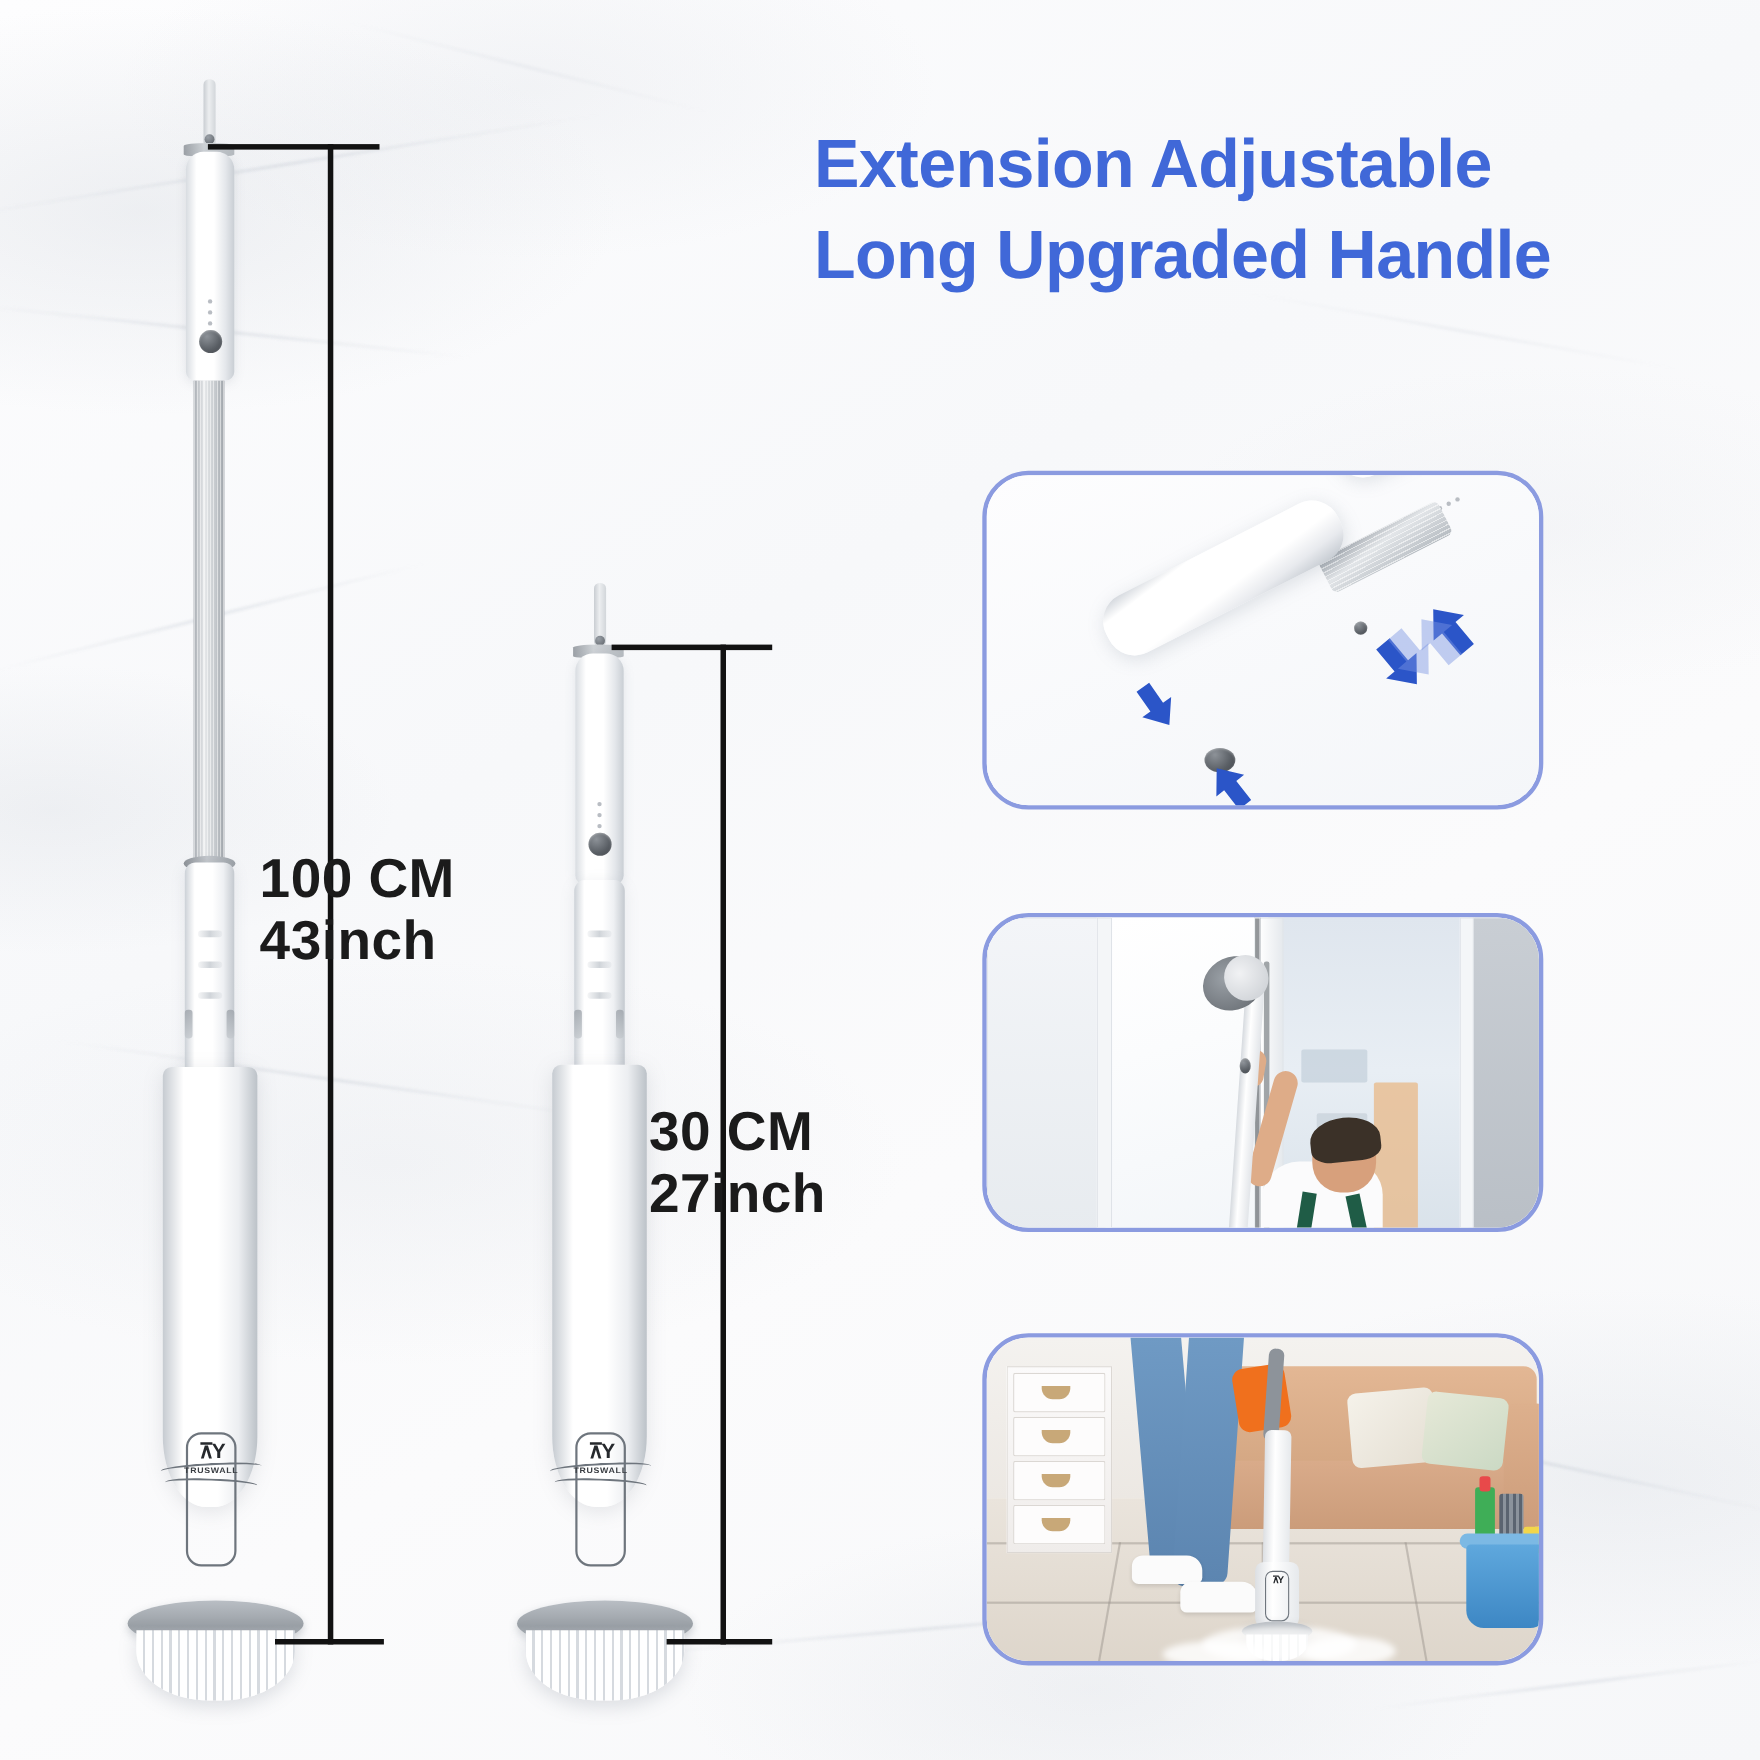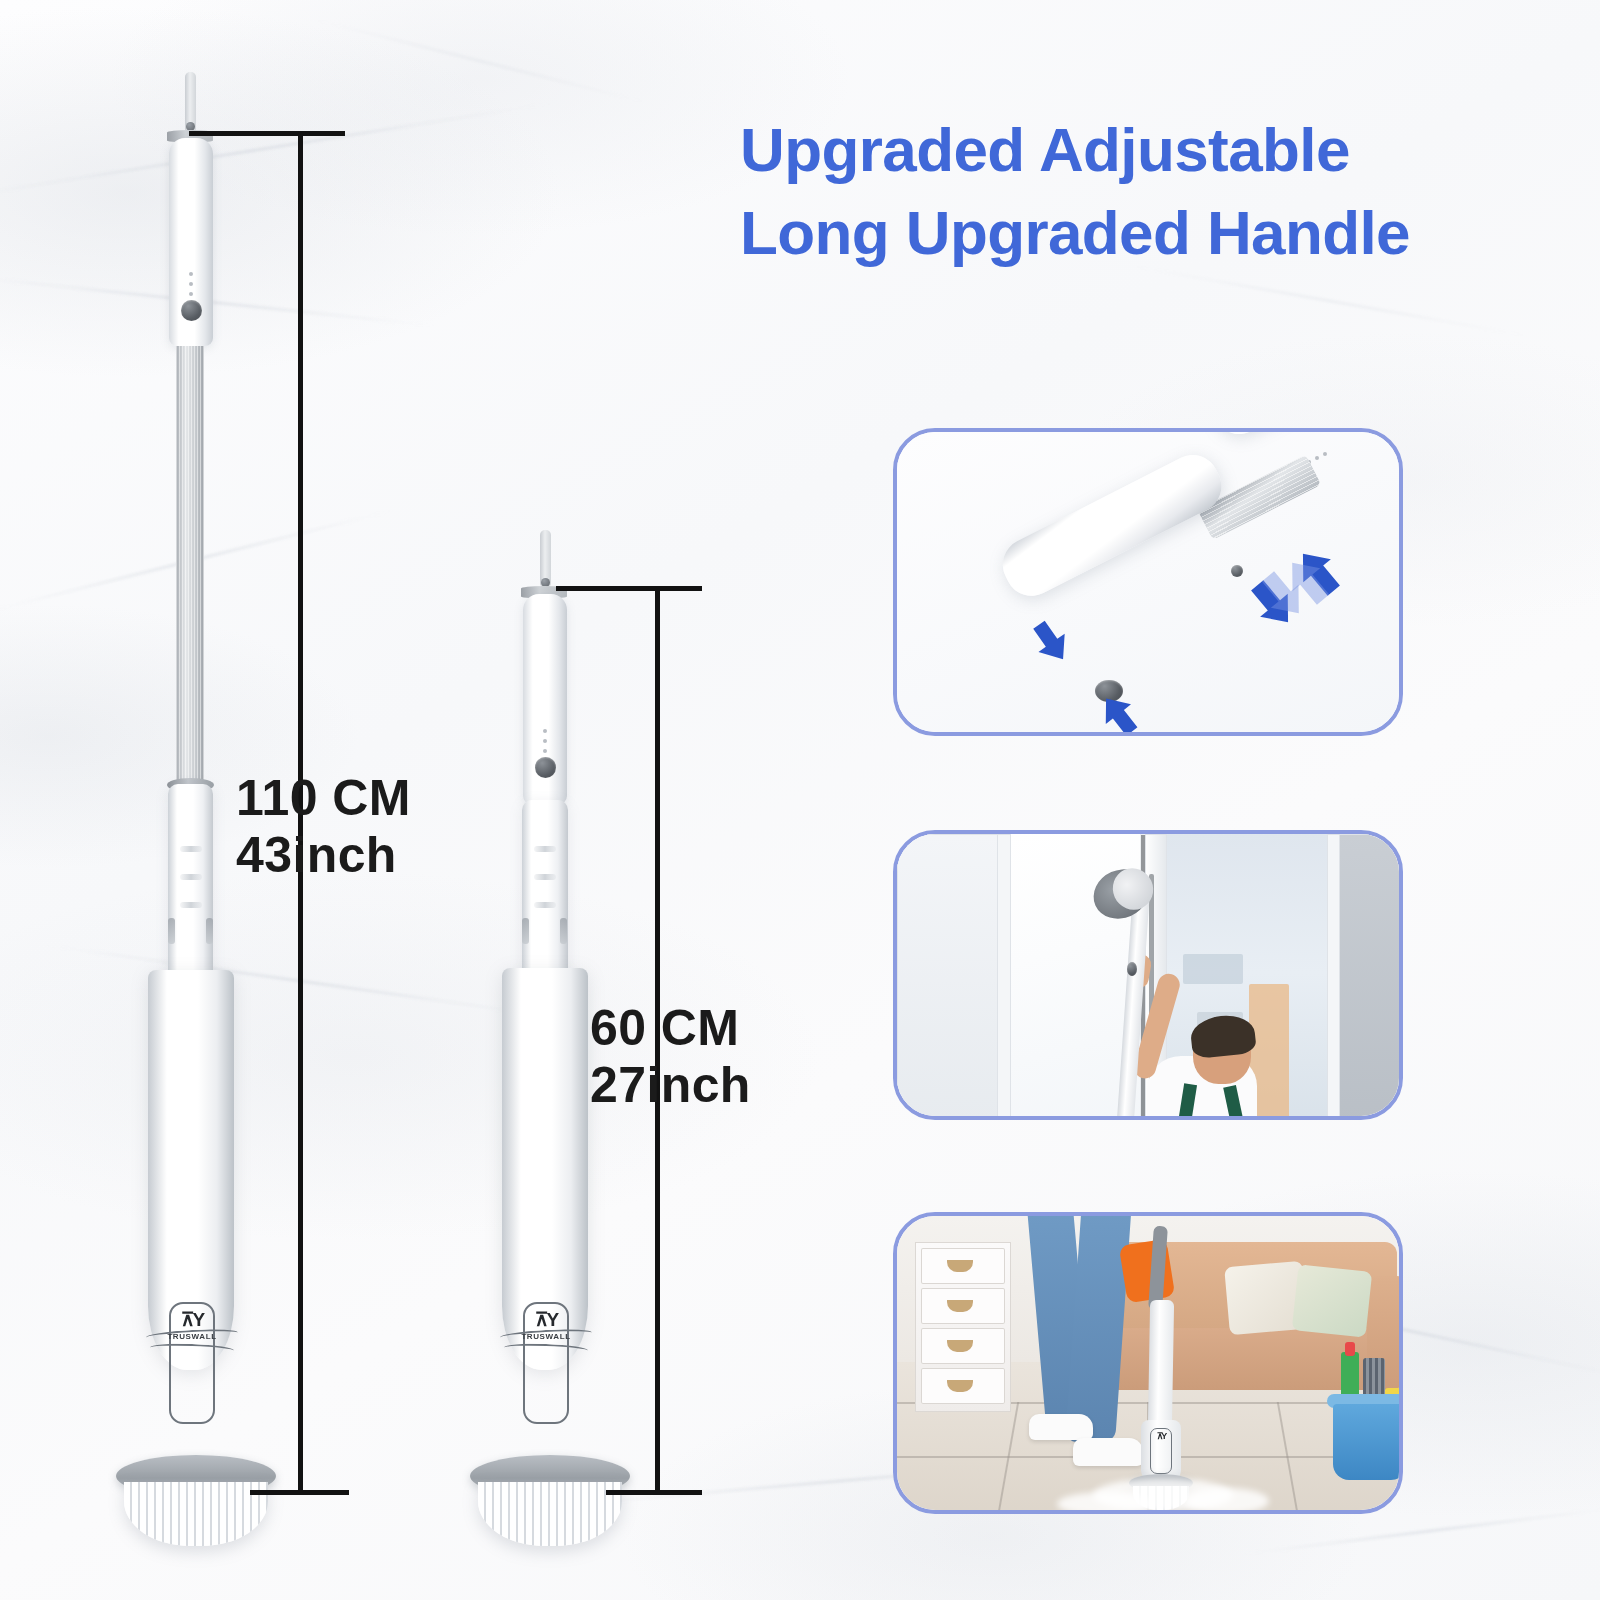--- a/index.html
+++ b/index.html
@@ -204,21 +204,21 @@
   <div class="vein" style="left:-20px;  top:560px;  width:420px; transform:rotate(-14deg);"></div>
   <div class="vein" style="left:40px;   top:980px;  width:520px; transform:rotate(8deg);"></div>
   <div class="vein" style="left:560px;  top:1480px; width:560px; transform:rotate(-5deg);"></div>
   <div class="vein" style="left:1180px; top:1330px; width:460px; transform:rotate(12deg);"></div>
   <div class="vein" style="left:1240px; top:1530px; width:380px; transform:rotate(-7deg);"></div>
   <div class="vein" style="left:1120px; top:300px;  width:420px; transform:rotate(10deg); opacity:.55;"></div>
   <div class="vein" style="left:300px;  top:60px;   width:360px; transform:rotate(14deg); opacity:.5;"></div>
 </div>
 
 <div class="headline">
-  <span class="l1">Upgraded Adjustable</span>
+  <span class="l1">Extension Adjustable</span>
   <span class="l2">Long Upgraded Handle</span>
 </div>
 
 <div class="product">
 
   <div class="strap" style="left:185px; top:72px; height:62px;"></div>
   <div class="strap-pin" style="left:186px; top:122px;"></div>
 
   <div class="cap" style="left:167px; top:130px; width:46px; height:12px;"></div>
 
@@ -248,21 +248,21 @@
   </div>
 
   <div class="head-disc" style="left:116px; top:1455px; width:160px; height:42px;"></div>
   <div class="bristles" style="left:124px; top:1482px; width:144px; height:64px;"></div>
 </div>
 
 <div class="dimline" style="left:189px; top:131px; width:156px; height:5px;"></div>
 <div class="dimline" style="left:298px; top:131px; width:5px; height:1364px;"></div>
 <div class="dimline" style="left:250px; top:1490px; width:99px; height:5px;"></div>
 <div class="dim-label" style="left:236px; top:770px; font-size:50px;">
-  <span class="cm">110 CM</span>
+  <span class="cm">100 CM</span>
   <span class="inch">43inch</span>
 </div>
 
 <div class="product">
   <div class="strap" style="left:540px; top:530px; height:58px;"></div>
   <div class="strap-pin" style="left:541px; top:578px;"></div>
   <div class="cap" style="left:521px; top:586px; width:46px; height:12px;"></div>
   <div class="grip" style="left:523px; top:594px; width:44px; height:210px;"></div>
   <div class="led" style="left:543px; top:729px;"></div>
   <div class="led" style="left:543px; top:739px;"></div>
@@ -283,21 +283,21 @@
     <span class="logo-text">TRUSWALL</span>
   </div>
   <div class="head-disc" style="left:470px; top:1455px; width:160px; height:42px;"></div>
   <div class="bristles" style="left:478px; top:1482px; width:144px; height:64px;"></div>
 </div>
 
 <div class="dimline" style="left:556px; top:586px; width:146px; height:5px;"></div>
 <div class="dimline" style="left:655px; top:586px; width:5px; height:909px;"></div>
 <div class="dimline" style="left:606px; top:1490px; width:96px; height:5px;"></div>
 <div class="dim-label" style="left:590px; top:1000px; font-size:50px;">
-  <span class="cm">60 CM</span>
+  <span class="cm">30 CM</span>
   <span class="inch">27inch</span>
 </div>
 
 <div class="panel" style="left:893px; top:428px; width:510px; height:308px;">
   <div class="p1-bg"></div>
 
   <div class="tele-seg" style="left:318px; top:-42px; width:300px; height:56px; transform:rotate(-27deg); transform-origin:left center;"></div>
   <div class="pwr" style="left:388px; top:38px; width:24px; height:24px;"></div>
   <div class="led" style="left:410px; top:28px;"></div>
   <div class="led" style="left:418px; top:24px;"></div>

